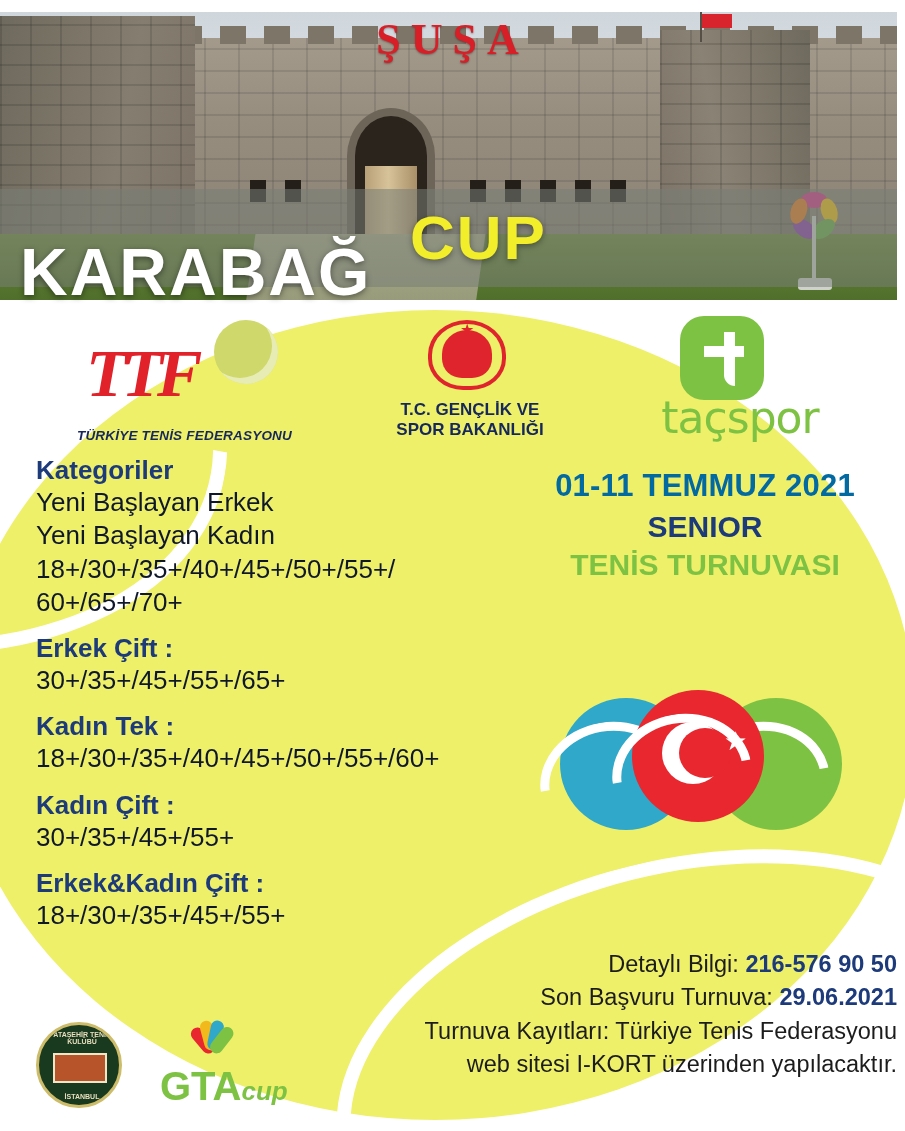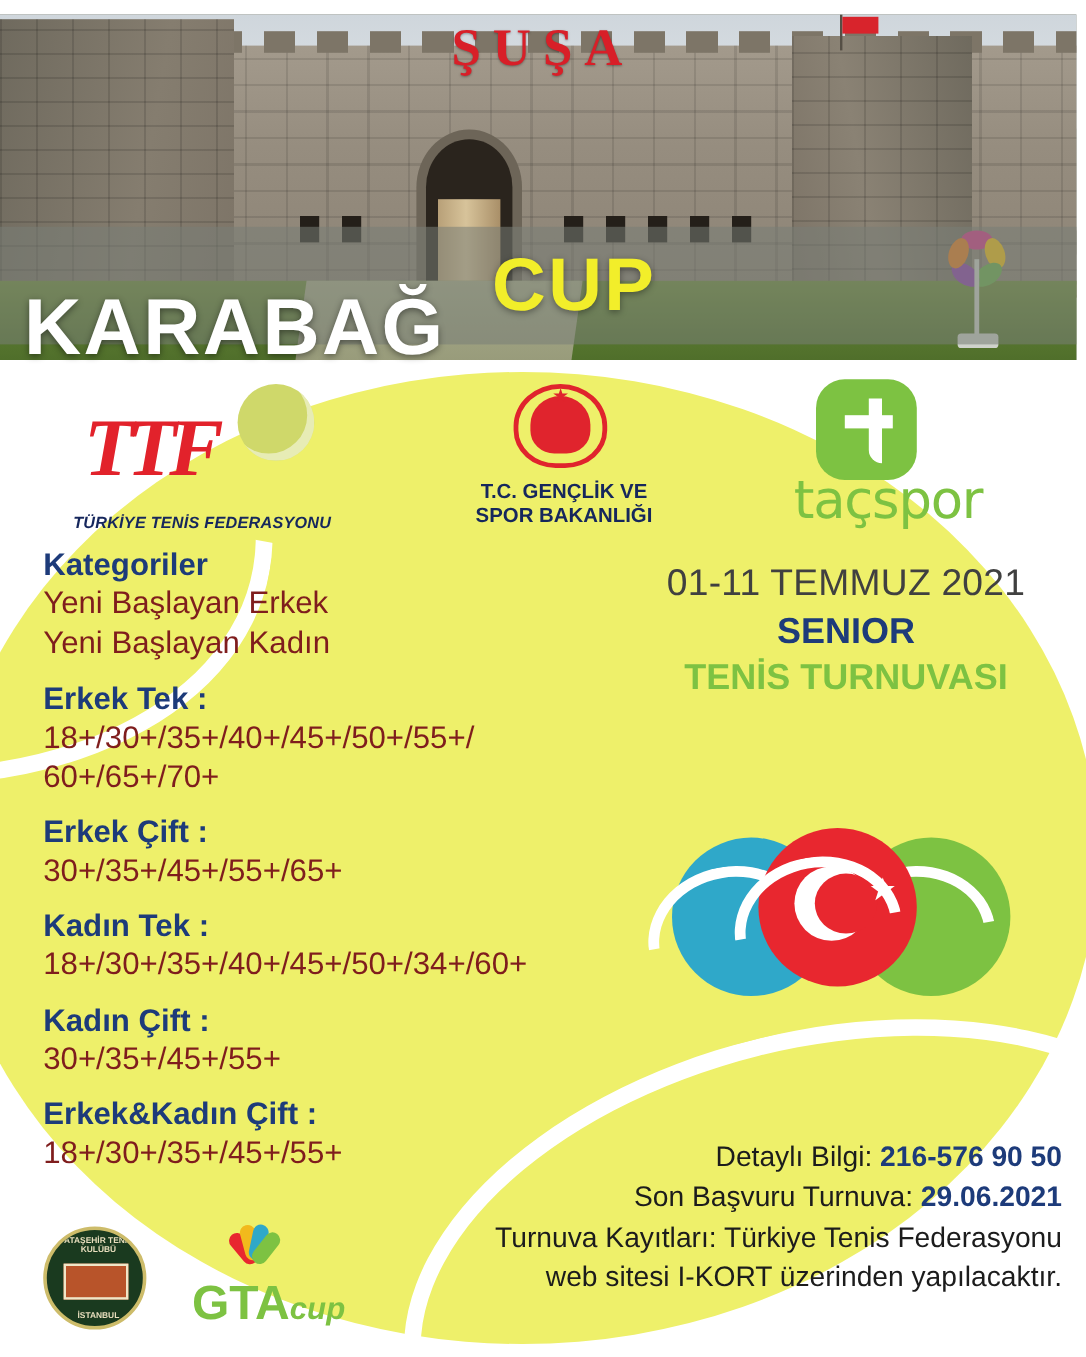--- a/index.html
+++ b/index.html
@@ -179,21 +179,21 @@
     border: 14px solid #ffffff;
     border-radius: 50%;
     transform: rotate(10deg);
     clip-path: inset(45% 0 0 0);
   }
 
   
   .logos {
     position: absolute; left: 0; top: 10px; width: 905px; height: 135px;
   }
-  .ttf-logo { position: absolute; left: 56px; top: 10px; width: 220px; height: 125px; }
+  .ttf-logo { position: absolute; left: 72px; top: 10px; width: 220px; height: 125px; }
   .ttf-ball {
     position: absolute; right: 14px; top: 0; width: 64px; height: 64px;
     border-radius: 50%; background: #cfd86a;
     box-shadow: inset -6px -6px 0 rgba(255,255,255,.5);
   }
   .ttf-letters {
     position: absolute; left: 14px; top: 14px;
     font-family: "Liberation Serif", serif;
     font-size: 68px; font-weight: bold; font-style: italic;
     color: #e2222b; letter-spacing: -6px;
@@ -243,26 +243,26 @@
     letter-spacing: -1px;
   }
 
   
   .left-col { position: absolute; left: 36px; top: 155px; width: 470px; }
   .h-blue {
     color: #1d3b7a; font-weight: bold; font-size: 26px; margin-top: 14px;
   }
   .h-blue.first { margin-top: 0; }
   .t-dark {
-    color: #7f1d1d; font-size: 26px; line-height: 1.28;
+    color: #0f172a; font-size: 26px; line-height: 1.28;
   }
 
   
   .right-col { position: absolute; left: 520px; top: 168px; width: 370px; text-align: center;}
-  .date-line { color: #404040; font-weight: normal; font-size: 31px; letter-spacing: .2px;}
+  .date-line { color: #0369a1; font-weight: bold; font-size: 31px; letter-spacing: .2px;}
   .senior-line { color: #1d3b7a; font-weight: bold; font-size: 30px; margin-top: 6px;}
   .tenis-line { color: #7dc242; font-weight: bold; font-size: 30px; margin-top: 4px;}
 
   
   .tri-balls { position: absolute; left: 560px; top: 390px; width: 320px; height: 150px; }
   .tb {
     position: absolute; width: 132px; height: 132px; border-radius: 50%;
   }
   .tb.blue { left: 0; top: 8px; background: #2fa8c9; }
   .tb.green { left: 150px; top: 8px; background: #7dc242; }
@@ -280,21 +280,21 @@
   .crescent::after {
     content: ""; position: absolute; left: 17px; top: 6px;
     width: 52px; height: 50px; border-radius: 50%; background: #e8272f;
   }
   .red-star {
     position: absolute; left: 92px; top: 36px; color: #fff; font-size: 26px; z-index: 5;
   }
 
   
   .info-block {
-    position: absolute; left: 330px; top: 648px; width: 555px;
+    position: absolute; left: 342px; top: 648px; width: 555px;
     text-align: right;
     font-size: 23.5px;
     color: #1c1c1c;
     line-height: 1.42;
   }
   .info-block .b { color: #1d3b7a; font-weight: bold; }
   .info-block .row { white-space: nowrap; }
 
   
   .atk-logo {
@@ -412,29 +412,28 @@
         </div>
         <div class="tac-word">taçspor</div>
       </div>
     </div>
 
     <div class="left-col">
       <div class="h-blue first">Kategoriler</div>
       <div class="t-dark">Yeni Başlayan Erkek</div>
       <div class="t-dark">Yeni Başlayan Kadın</div>
 
-      <div class="h-blue">Erkek Tek :</div>
       <div class="t-dark">18+/30+/35+/40+/45+/50+/55+/</div>
       <div class="t-dark">60+/65+/70+</div>
 
       <div class="h-blue">Erkek Çift :</div>
       <div class="t-dark">30+/35+/45+/55+/65+</div>
 
       <div class="h-blue">Kadın Tek :</div>
-      <div class="t-dark">18+/30+/35+/40+/45+/50+/34+/60+</div>
+      <div class="t-dark">18+/30+/35+/40+/45+/50+/55+/60+</div>
 
       <div class="h-blue">Kadın Çift :</div>
       <div class="t-dark">30+/35+/45+/55+</div>
 
       <div class="h-blue">Erkek&amp;Kadın Çift :</div>
       <div class="t-dark">18+/30+/35+/45+/55+</div>
     </div>
 
     <div class="right-col">
       <div class="date-line">01-11 TEMMUZ 2021</div>

